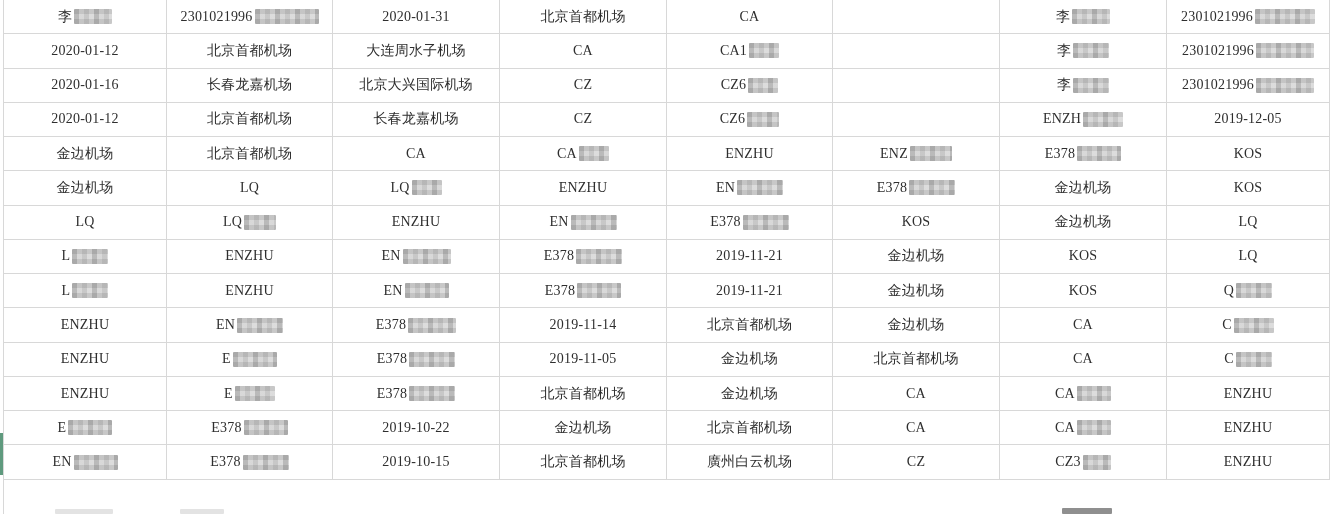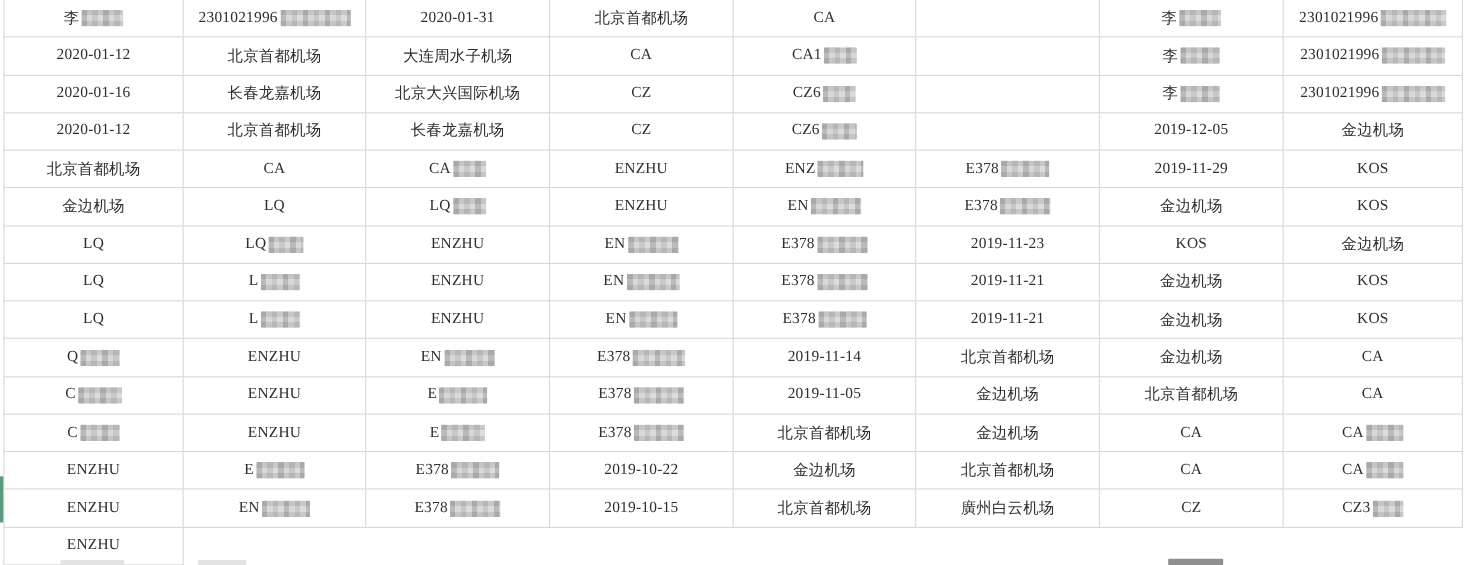--- a/index.html
+++ b/index.html
@@ -144,20 +144,24 @@
       </div>
       <div class="cell">
         <span>CZ</span>
       </div>
       <div class="cell">
         <span>CZ6</span>
         <span class="mosaic" style="width: 32px;"></span>
       </div>
       <div class="cell"></div>
       <div class="cell">
+        <span>ENZH</span>
+        <span class="mosaic" style="width: 40px;"></span>
+      </div>
+      <div class="cell">
         <span>2019-12-05</span>
       </div>
       <div class="cell">
         <span>金边机场</span>
       </div>
       <div class="cell">
         <span>北京首都机场</span>
       </div>
       <div class="cell">
         <span>CA</span>
@@ -171,23 +175,20 @@
       </div>
       <div class="cell">
         <span>ENZ</span>
         <span class="mosaic" style="width: 42px;"></span>
       </div>
       <div class="cell">
         <span>E378</span>
         <span class="mosaic" style="width: 44px;"></span>
       </div>
       <div class="cell">
-        <span>2019-11-29</span>
-      </div>
-      <div class="cell">
         <span>KOS</span>
       </div>
       <div class="cell">
         <span>金边机场</span>
       </div>
       <div class="cell">
         <span>LQ</span>
       </div>
       <div class="cell">
         <span>LQ</span>
@@ -220,23 +221,20 @@
       <div class="cell">
         <span>ENZHU</span>
       </div>
       <div class="cell">
         <span>EN</span>
         <span class="mosaic" style="width: 46px;"></span>
       </div>
       <div class="cell">
         <span>E378</span>
         <span class="mosaic" style="width: 46px;"></span>
-      </div>
-      <div class="cell">
-        <span>2019-11-23</span>
       </div>
       <div class="cell">
         <span>KOS</span>
       </div>
       <div class="cell">
         <span>金边机场</span>
       </div>
       <div class="cell">
         <span>LQ</span>
       </div>

